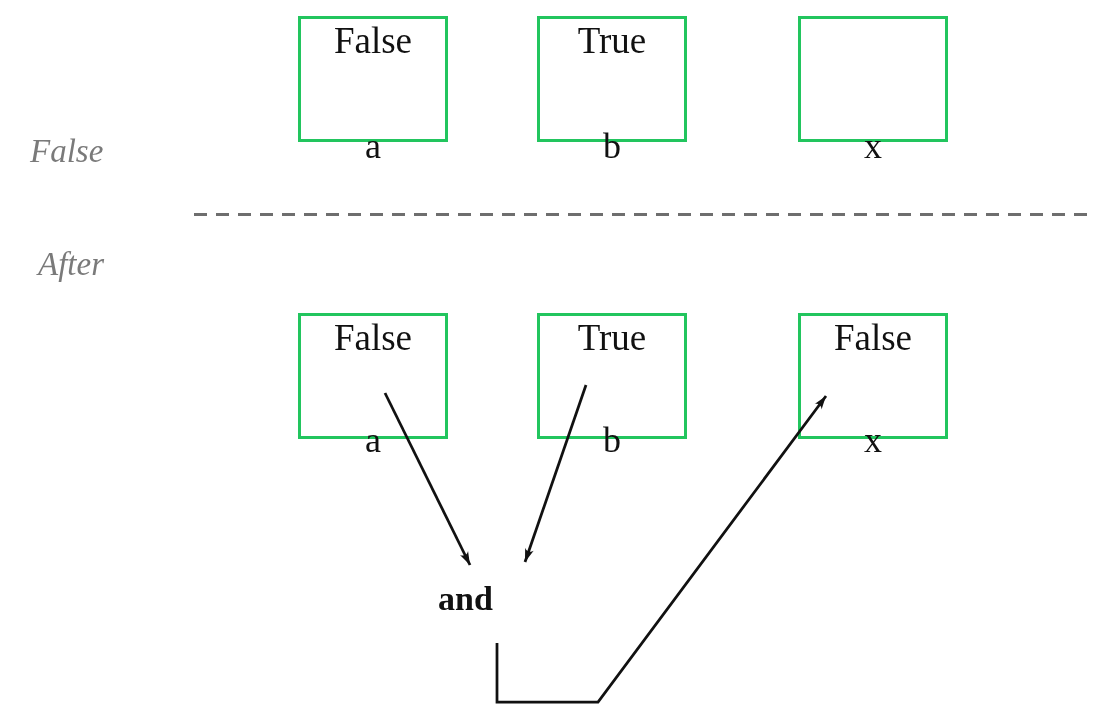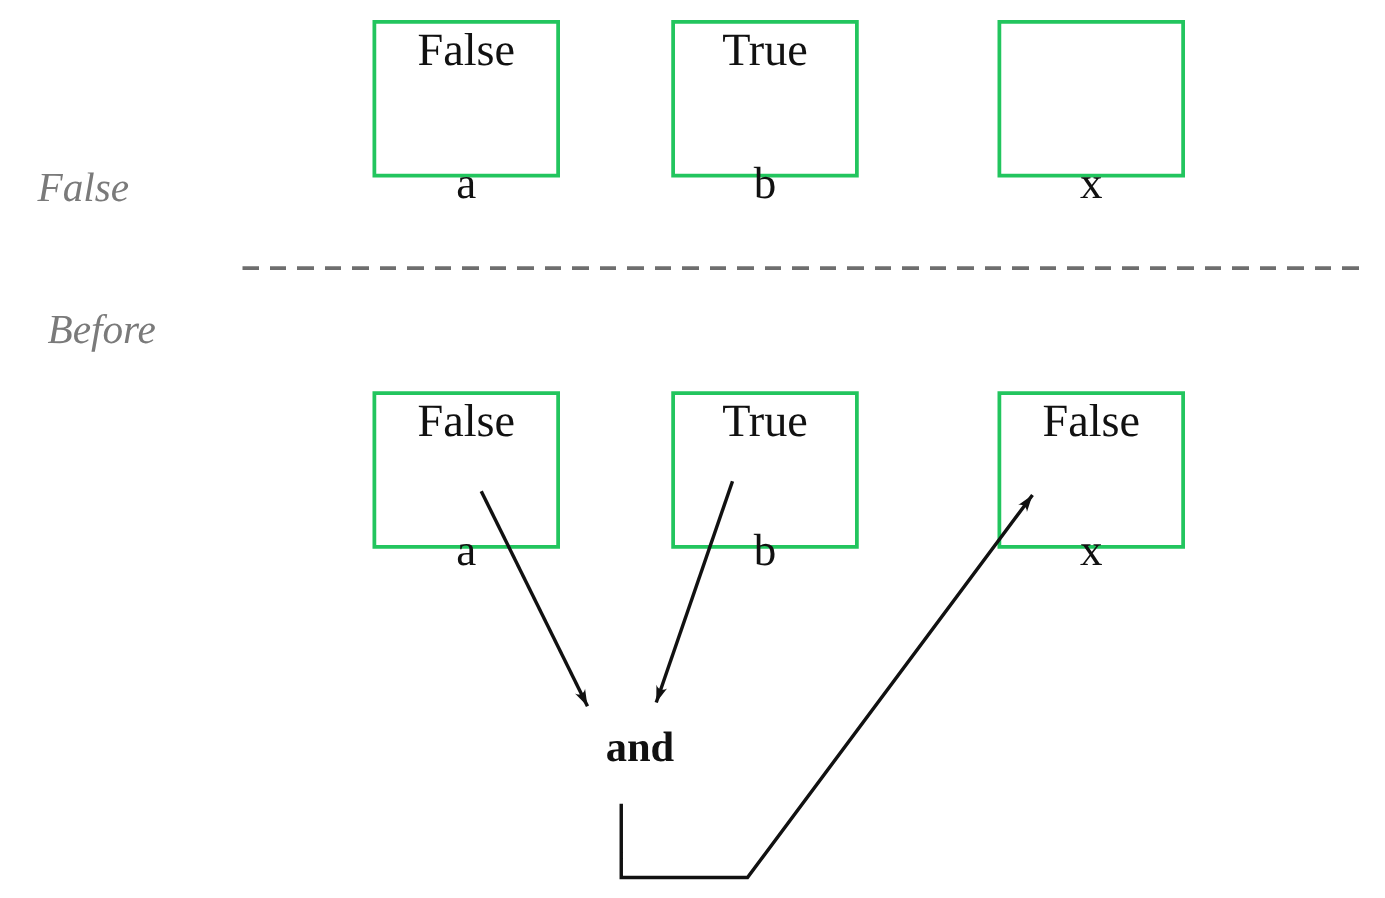--- a/index.html
+++ b/index.html
@@ -45,23 +45,23 @@
     position:absolute;
     width:150px;
     text-align:center;
     font-size:36px;
     line-height:44px;
   }
   .row-before .var-label{top:124px;}
   .row-after  .var-label{top:418px;}
   .op-label{
     position:absolute;
-    left:462px;top:578px;
+    left:438px;top:578px;
     width:100px;
-    text-align:center;
+    text-align:left;
     font-weight:bold;
     font-size:34px;
     line-height:42px;
     color:#111111;
   }
   .overlay{
     position:absolute;
     left:0;top:0;
     width:1108px;height:718px;
     pointer-events:none;
@@ -71,21 +71,21 @@
     stroke-width:2.75;
     fill:none;
   }
 </style>
 </head>
 <body>
 
 <div class="canvas">
 
   <div class="section-label before">False</div>
-  <div class="section-label after">Before</div>
+  <div class="section-label after">After</div>
 
   <div class="divider"></div>
 
   <div class="row-before">
     <div class="var-box bx-a">
       <span>False</span>
     </div>
     <div class="var-box bx-b">
       <span>True</span>
     </div>

